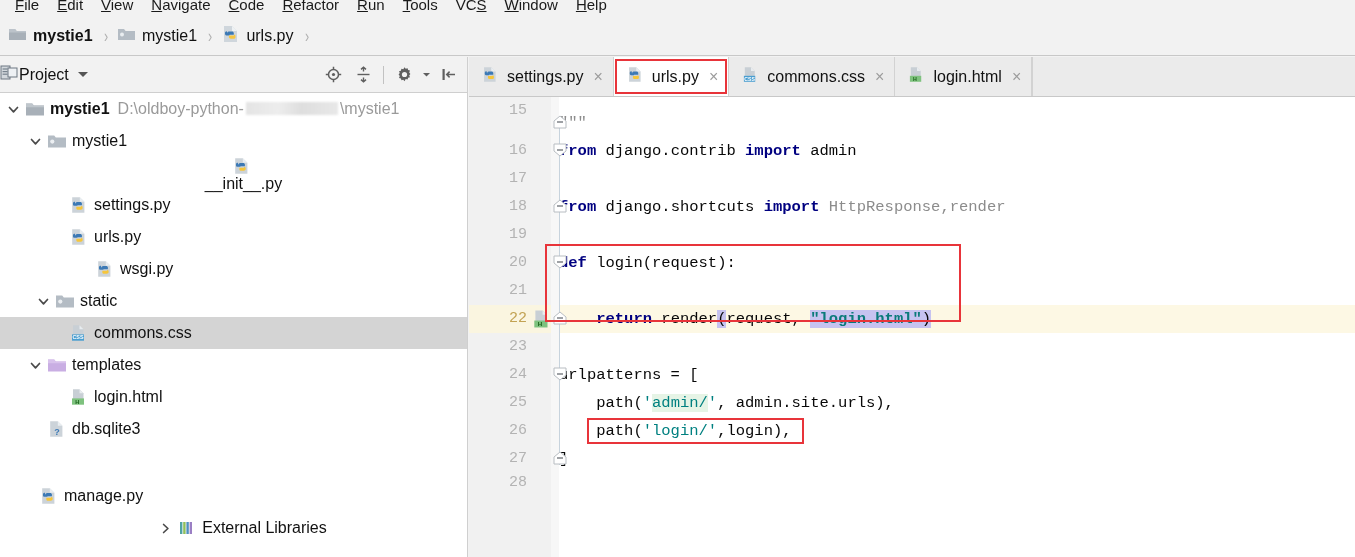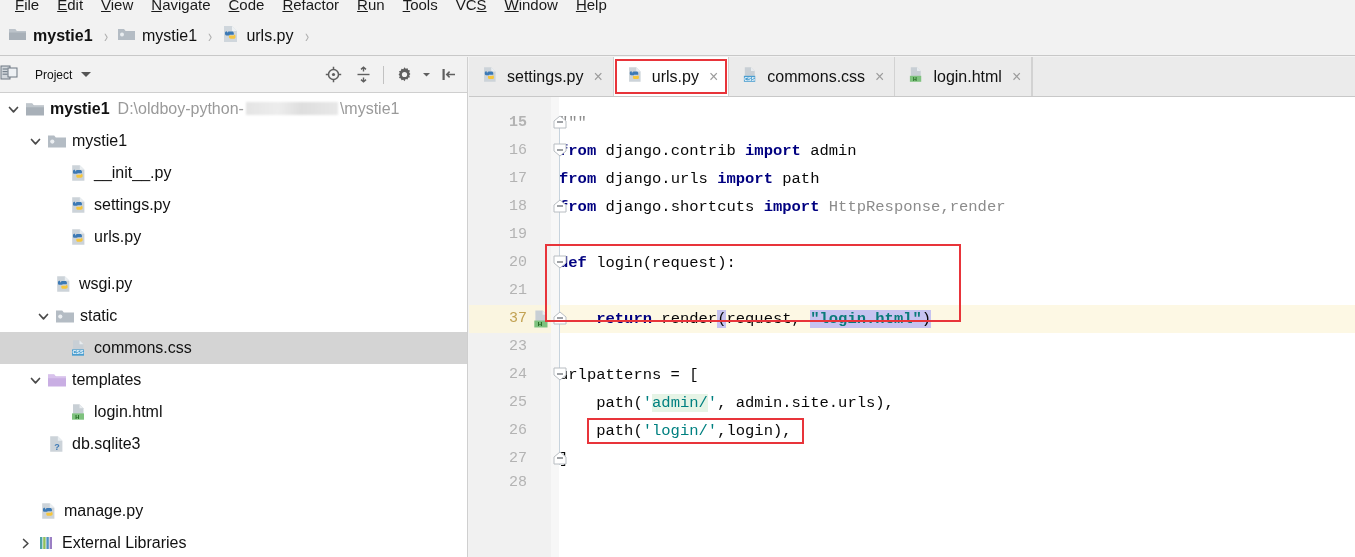--- a/index.html
+++ b/index.html
@@ -52,21 +52,21 @@
   }
 
   
   .proj-header {
     position: absolute; left: 0; top: 57px; width: 468px; height: 36px;
     background: #f2f2f2;
     display: flex; align-items: center;
     border-bottom: 1px solid #cfcfcf;
     border-right: 1px solid #cfcfcf;
   }
-  .proj-title { font-size: 12px; color: #111; margin-left: 16px; }
+  .proj-title { font-size: 16px; color: #111; margin-left: 0; }
   .proj-caret {
     margin-left: 9px; width: 0; height: 0;
     border-left: 5px solid transparent; border-right: 5px solid transparent;
     border-top: 5px solid #555;
   }
   .proj-tools { margin-left: auto; display: flex; align-items: center; gap: 4px; padding-right: 6px; }
   .tool-btn { width: 26px; height: 26px; display:flex; align-items:center; justify-content:center; }
   .tool-sep { width: 1px; height: 18px; background: #c2c2c2; margin: 0 3px; }
 
   
@@ -310,57 +310,57 @@
           </svg>
         </span>
         <span class="node-icon">
           <svg width="20" height="18" viewBox="0 0 20 18">
             <path d="M1 3.5h6.2l1.6 2H19v10H1z" fill="#b4bcc4"></path>
             <circle cx="5.3" cy="9.6" r="2.1" fill="#eceff2"></circle>
           </svg>
         </span>
         <span class="node-label">mystie1</span>
       </div>
+      <div class="node" style="padding-left: 20px; flex-direction: column;">
+        <span class="arrow"></span>
+        <span class="node-icon">
+          <svg width="20" height="18" viewBox="0 0 20 18">
+            <path d="M3.2 1.2h7.6l4.6 4.6v11H3.2z" fill="#ccd3d9"></path>
+            <path d="M10.8 1.2l4.6 4.6h-4.6z" fill="#eaeef1"></path>
+            <path d="M7.6 7.3c0-1.35.95-1.95 2.5-1.95h2.1c1.15 0 1.9.6 1.9 1.65v1.55h-4.5v.68H6.5c-.95 0-1.35-.77-1.35-1.83v-.58c0-1.05.6-1.74 1.9-1.74z" fill="#3c79b5" transform="translate(-1.2,0.6)"></path>
+            <path d="M13.4 9.1c.95 0 1.43.77 1.43 1.83v.58c0 1.06-.58 1.74-1.9 1.74h-2.5c-1.15 0-1.9-.58-1.9-1.63v-1.5h4.87z" fill="#f6c63c" transform="translate(-1.2,0.6)"></path>
+          </svg>
+        </span>
+        <span class="node-label">__init__.py</span>
+      </div>
       <div class="node" style="padding-left: 46px;">
         <span class="arrow"></span>
         <span class="node-icon">
           <svg width="20" height="18" viewBox="0 0 20 18">
             <path d="M3.2 1.2h7.6l4.6 4.6v11H3.2z" fill="#ccd3d9"></path>
             <path d="M10.8 1.2l4.6 4.6h-4.6z" fill="#eaeef1"></path>
             <path d="M7.6 7.3c0-1.35.95-1.95 2.5-1.95h2.1c1.15 0 1.9.6 1.9 1.65v1.55h-4.5v.68H6.5c-.95 0-1.35-.77-1.35-1.83v-.58c0-1.05.6-1.74 1.9-1.74z" fill="#3c79b5" transform="translate(-1.2,0.6)"></path>
             <path d="M13.4 9.1c.95 0 1.43.77 1.43 1.83v.58c0 1.06-.58 1.74-1.9 1.74h-2.5c-1.15 0-1.9-.58-1.9-1.63v-1.5h4.87z" fill="#f6c63c" transform="translate(-1.2,0.6)"></path>
           </svg>
         </span>
-        <span class="node-label">__init__.py</span>
+        <span class="node-label">settings.py</span>
       </div>
       <div class="node" style="padding-left: 46px;">
         <span class="arrow"></span>
         <span class="node-icon">
           <svg width="20" height="18" viewBox="0 0 20 18">
             <path d="M3.2 1.2h7.6l4.6 4.6v11H3.2z" fill="#ccd3d9"></path>
             <path d="M10.8 1.2l4.6 4.6h-4.6z" fill="#eaeef1"></path>
             <path d="M7.6 7.3c0-1.35.95-1.95 2.5-1.95h2.1c1.15 0 1.9.6 1.9 1.65v1.55h-4.5v.68H6.5c-.95 0-1.35-.77-1.35-1.83v-.58c0-1.05.6-1.74 1.9-1.74z" fill="#3c79b5" transform="translate(-1.2,0.6)"></path>
             <path d="M13.4 9.1c.95 0 1.43.77 1.43 1.83v.58c0 1.06-.58 1.74-1.9 1.74h-2.5c-1.15 0-1.9-.58-1.9-1.63v-1.5h4.87z" fill="#f6c63c" transform="translate(-1.2,0.6)"></path>
           </svg>
         </span>
-        <span class="node-label">settings.py</span>
-      </div>
-      <div class="node" style="padding-left: 46px;">
-        <span class="arrow"></span>
-        <span class="node-icon">
-          <svg width="20" height="18" viewBox="0 0 20 18">
-            <path d="M3.2 1.2h7.6l4.6 4.6v11H3.2z" fill="#ccd3d9"></path>
-            <path d="M10.8 1.2l4.6 4.6h-4.6z" fill="#eaeef1"></path>
-            <path d="M7.6 7.3c0-1.35.95-1.95 2.5-1.95h2.1c1.15 0 1.9.6 1.9 1.65v1.55h-4.5v.68H6.5c-.95 0-1.35-.77-1.35-1.83v-.58c0-1.05.6-1.74 1.9-1.74z" fill="#3c79b5" transform="translate(-1.2,0.6)"></path>
-            <path d="M13.4 9.1c.95 0 1.43.77 1.43 1.83v.58c0 1.06-.58 1.74-1.9 1.74h-2.5c-1.15 0-1.9-.58-1.9-1.63v-1.5h4.87z" fill="#f6c63c" transform="translate(-1.2,0.6)"></path>
-          </svg>
-        </span>
         <span class="node-label">urls.py</span>
       </div>
-      <div class="node" style="padding-left: 31px; margin-top: 15px;">
+      <div class="node" style="padding-left: 72px;">
         <span class="arrow"></span>
         <span class="node-icon">
           <svg width="20" height="18" viewBox="0 0 20 18">
             <path d="M3.2 1.2h7.6l4.6 4.6v11H3.2z" fill="#ccd3d9"></path>
             <path d="M10.8 1.2l4.6 4.6h-4.6z" fill="#eaeef1"></path>
             <path d="M7.6 7.3c0-1.35.95-1.95 2.5-1.95h2.1c1.15 0 1.9.6 1.9 1.65v1.55h-4.5v.68H6.5c-.95 0-1.35-.77-1.35-1.83v-.58c0-1.05.6-1.74 1.9-1.74z" fill="#3c79b5" transform="translate(-1.2,0.6)"></path>
             <path d="M13.4 9.1c.95 0 1.43.77 1.43 1.83v.58c0 1.06-.58 1.74-1.9 1.74h-2.5c-1.15 0-1.9-.58-1.9-1.63v-1.5h4.87z" fill="#f6c63c" transform="translate(-1.2,0.6)"></path>
           </svg>
         </span>
         <span class="node-label">wsgi.py</span>
@@ -433,21 +433,21 @@
         <span class="node-icon">
           <svg width="20" height="18" viewBox="0 0 20 18">
             <path d="M3.2 1.2h7.6l4.6 4.6v11H3.2z" fill="#ccd3d9"></path>
             <path d="M10.8 1.2l4.6 4.6h-4.6z" fill="#eaeef1"></path>
             <path d="M7.6 7.3c0-1.35.95-1.95 2.5-1.95h2.1c1.15 0 1.9.6 1.9 1.65v1.55h-4.5v.68H6.5c-.95 0-1.35-.77-1.35-1.83v-.58c0-1.05.6-1.74 1.9-1.74z" fill="#3c79b5" transform="translate(-1.2,0.6)"></path>
             <path d="M13.4 9.1c.95 0 1.43.77 1.43 1.83v.58c0 1.06-.58 1.74-1.9 1.74h-2.5c-1.15 0-1.9-.58-1.9-1.63v-1.5h4.87z" fill="#f6c63c" transform="translate(-1.2,0.6)"></path>
           </svg>
         </span>
         <span class="node-label">manage.py</span>
       </div>
-      <div class="node" style="padding-left: 14px;">
+      <div class="node" style="padding-left: 14px; justify-content: center;">
         <span class="arrow">
           <svg width="13" height="13" viewBox="0 0 13 13">
             <path d="M4.6 2.5L8.9 6.5 4.6 10.5" fill="none" stroke="#4a4a4a" stroke-width="1.7" stroke-linecap="round" stroke-linejoin="round"></path>
           </svg>
         </span>
         <span class="node-icon">
           <svg width="20" height="18" viewBox="0 0 20 18">
             <rect x="3" y="3" width="2.4" height="12" fill="#4fa3a3"></rect>
             <rect x="6.2" y="3" width="2.4" height="12" fill="#8fbf5a"></rect>
             <rect x="9.4" y="3" width="2.4" height="12" fill="#4f8fc0"></rect>
@@ -498,47 +498,46 @@
           </svg></span>
         <span>login.html</span>
         <span class="tab-close">×</span>
       </div>
       <div class="tabbar-filler"></div>
     </div>
 
   <div class="editor">
     <div class="editor-left-border"></div>
     <div class="gutter">
-        <div class="lineno" style="top: 12px; font-weight: bold;">15</div>
+        <div class="lineno" style="top: 0;">15</div>
         <div class="lineno" style="top: 40px;">16</div>
         <div class="lineno" style="top: 68px;">17</div>
         <div class="lineno" style="top: 96px;">18</div>
         <div class="lineno" style="top: 124px;">19</div>
         <div class="lineno" style="top: 152px;">20</div>
         <div class="lineno" style="top: 180px;">21</div>
         <div class="gutter-hl" style="top: 208px;"></div>
-        <div class="lineno" style="top: 208px; color: rgb(194, 162, 83);">37</div>
+        <div class="lineno" style="top: 208px; color: rgb(194, 162, 83);">22</div>
         <div class="lineno" style="top: 236px;">23</div>
         <div class="lineno" style="top: 264px;">24</div>
         <div class="lineno" style="top: 292px;">25</div>
         <div class="lineno" style="top: 320px;">26</div>
         <div class="lineno" style="top: 348px;">27</div>
         <div class="lineno" style="top: 372px;">28</div>
         <div class="gutter-icon" style="left: 62px; top: 212px;"><svg width="22" height="20" viewBox="0 0 20 18">
             <path d="M4 1.2h6.5l4 4v7.5H4z" fill="#c8cfd5"></path>
             <path d="M10.5 1.2l4 4h-4z" fill="#e8ecef"></path>
             <rect x="3" y="10.4" width="12" height="6.3" fill="#7ec27e"></rect>
             <text x="6.2" y="15.5" font-family="Liberation Sans, sans-serif" font-size="5.6" font-weight="bold" fill="#186018">H</text>
           </svg></div>
       </div>
     <div class="fold-col"></div>
     <div class="code-area"></div>
   <div class="code" style="top: 12px;"><span class="dim">"""</span></div>
       <div class="code" style="top: 40px;"><span class="kw">from</span> django.contrib <span class="kw">import</span> admin</div>
-      <div class="code" style="top: 68px;"><span class="kw">from</span> django.urls <span class="kw">import</span> path</div>
       <div class="code" style="top: 96px;"><span class="kw">from</span> django.shortcuts <span class="kw">import</span> <span class="dim">HttpResponse,render</span></div>
       <div class="code" style="top: 124px;"></div>
       <div class="code" style="top: 152px;"><span class="kw">def</span> login(request):</div>
       <div class="hl-current" style="top: 208px;"></div>
       <div class="code" style="top: 208px;">    <span class="kw">return</span> render<span class="sel-brace">(</span>request, <span class="sel-str">"login.html"</span><span class="sel-brace">)</span></div>
       <div class="code" style="top: 236px;"></div>
       <div class="code" style="top: 264px;">urlpatterns = [</div>
       <div class="code" style="top: 292px;">    path(<span class="str">'<span class="greenhl">admin/</span>'</span>, admin.site.urls),</div>
       <div class="code" style="top: 320px;">    path(<span class="str">'login/'</span>,login),</div>
       <div class="code" style="top: 348px;">]</div>

